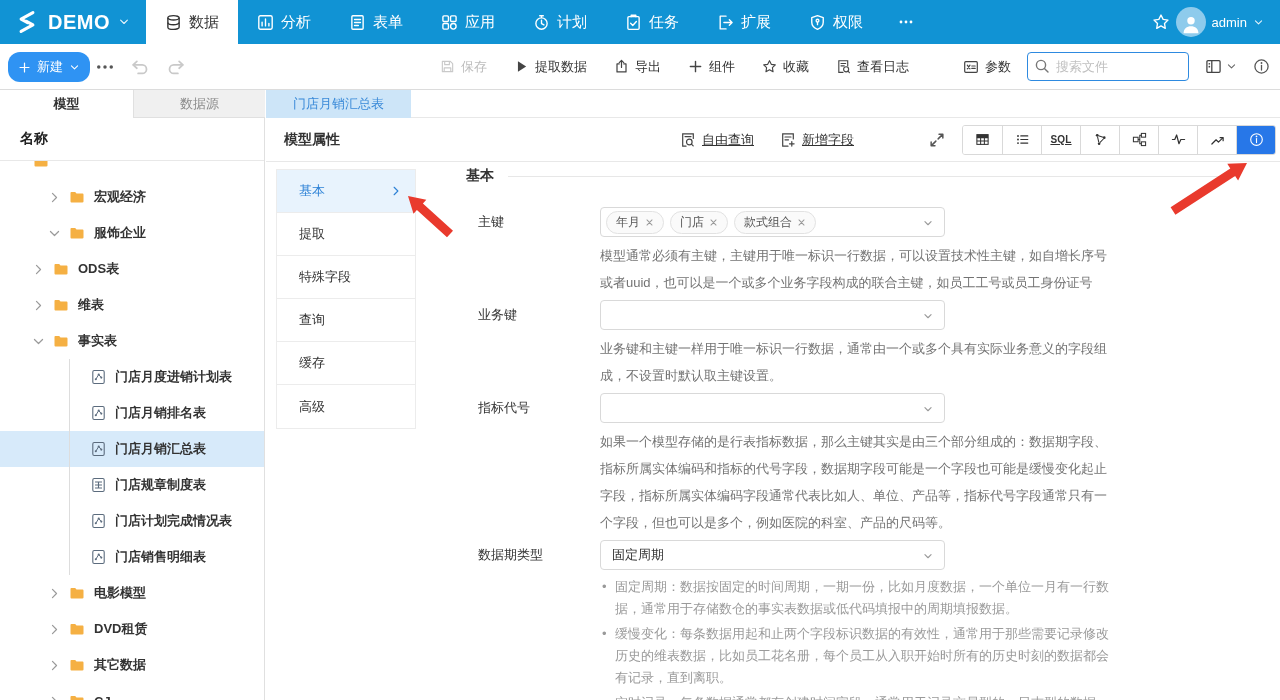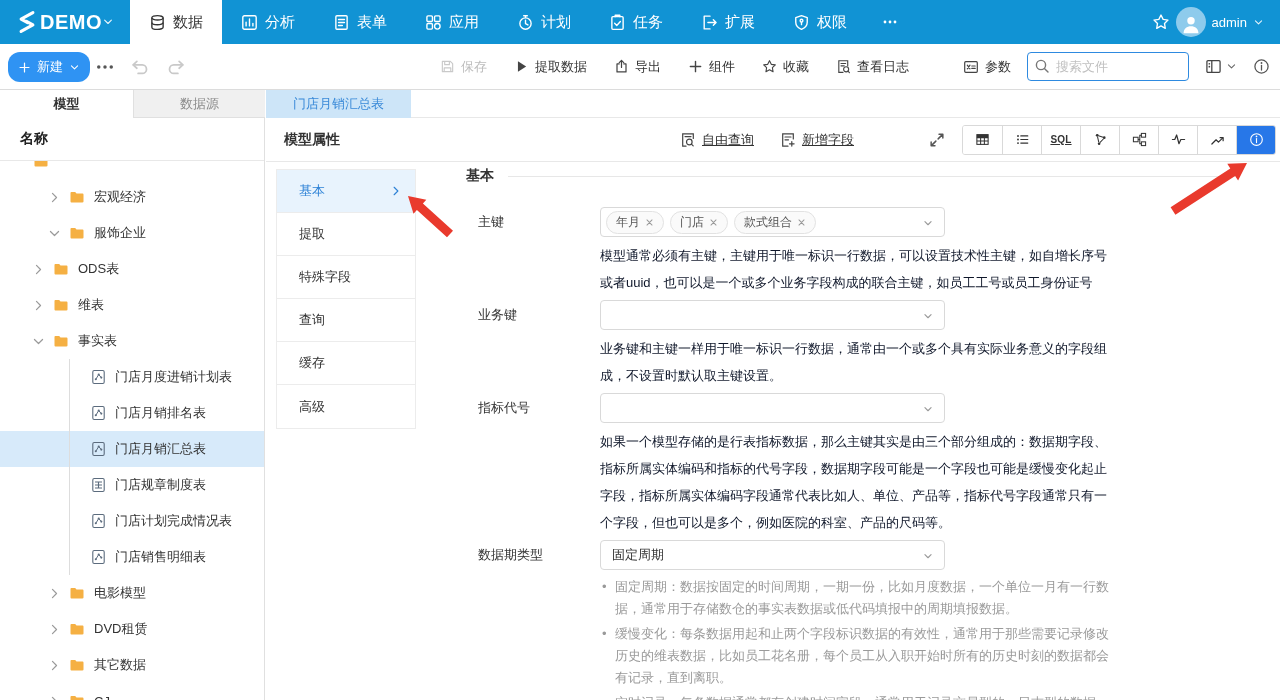--- a/index.html
+++ b/index.html
@@ -4,21 +4,21 @@
 <style>
   * { box-sizing: border-box; margin: 0; padding: 0; }
   html,body { width:1280px; height:700px; overflow:hidden; }
   body { font-family: "Liberation Sans", "DejaVu Sans", sans-serif; font-size:13px; color:#333; background:#fff; }
   .app { position:relative; width:1280px; height:700px; overflow:hidden; }
   .icon { display:inline-block; width:16px; height:16px; flex:0 0 auto; }
   .icon svg { width:100%; height:100%; display:block; }
 
   
   .topbar { position:absolute; left:0; top:0; width:1280px; height:44px; background:#1193d4; display:flex; align-items:stretch; color:#fff; }
-  .logo-wrap { display:flex; align-items:center; gap:0; padding:0 14px 0 14px; cursor:pointer; }
+  .logo-wrap { display:flex; align-items:center; gap:8px; padding:0 14px 0 14px; cursor:pointer; }
   .logo-wrap .icon { width:26px; height:26px; }
   .logo-text { font-size:20px; font-weight:bold; letter-spacing:.5px; }
   .logo-wrap .chev { width:12px; height:12px; opacity:.9; }
   .topnav { display:flex; align-items:stretch; margin-left:2px; }
   .nav-item { display:flex; align-items:center; gap:7px; padding:0 19px; font-size:15px; cursor:pointer; }
   .nav-item .icon { width:17px; height:17px; }
   .nav-item.active { background:#fff; color:#333; }
   .nav-more { display:flex; align-items:center; padding:0 16px; cursor:pointer; }
   .nav-more .icon { width:16px; height:16px; }
   .top-right { margin-left:auto; display:flex; align-items:center; gap:6px; padding-right:16px; }
@@ -60,21 +60,21 @@
   .left-tab { width:133px; height:28px; display:flex; align-items:center; justify-content:center; cursor:pointer; }
   .left-tab.active { background:#fff; font-weight:bold; color:#333; }
   .left-tab.inactive { background:#f0f0f0; color:#8a8a8a; border-left:1px solid #e0e0e0; border-bottom:1px solid #e0e0e0; width:132px; }
   .doc-tab { width:145px; height:28px; margin-left:1px; background:#cde5f8; color:#3a8ad8; display:flex; align-items:center; justify-content:center; cursor:pointer; }
   .tabs-filler { flex:1; border-bottom:1px solid #e8e8e8; }
 
   
   .tree-panel { position:absolute; left:0; top:118px; width:265px; bottom:0; border-right:1px solid #e0e0e0; background:#fff; }
   .tree-header { height:43px; display:flex; align-items:center; padding-left:20px; font-size:14px; font-weight:bold; color:#222; border-bottom:1px solid #e8e8e8; }
   .tree-scroll { position:relative; height:539px; overflow:hidden; padding-top:8px; }
-  .tree-row { height:36px; display:flex; align-items:center; cursor:pointer; }
+  .tree-row { height:36px; display:flex; align-items:center; cursor:pointer;font-weight:bold; }
   .tree-row.partial { margin-top:-26px; }
   .tree-row.selected { background:#d7eafa; }
   .tree-row.lvl1 { padding-left:48px; }
   .tree-row.lvl2 { padding-left:32px; }
   .tree-row.lvl3 { padding-left:90px; }
   .tw-chevron { width:13px; height:13px; color:#9a9a9a; margin-right:7px; }
   .tw-node { width:18px; height:16px; margin-right:8px; }
   .tw-node.folder { color:#f5b043; }
   .tw-node.file { width:17px; color:#5b6b7d; }
   .tw-label { color:#333; white-space:nowrap; }
@@ -109,21 +109,21 @@
   .sec-title .line { flex:1; margin-left:14px; border-top:1px solid #e7e7e7; height:0; }
   .field { display:flex; margin-bottom:4px; padding-left:12px; }
   .f-label { flex:0 0 122px; padding-top:6px; color:#333; }
   .f-body { flex:1; }
   .sel { position:relative; width:345px; height:30px; border:1px solid #d9d9d9; border-radius:4px; display:flex; align-items:center; padding:0 26px 0 5px; cursor:pointer; background:#fff; }
   .sel .sel-chev { position:absolute; right:9px; top:8px; width:14px; height:14px; color:#999; }
   .sel .sel-value { padding-left:6px; color:#333; }
   .tags { display:flex; gap:6px; }
   .tag { display:inline-flex; align-items:center; gap:5px; border:1px solid #e2e2e2; background:#fafafa; border-radius:12px; padding:2px 9px; font-size:12px; color:#555; }
   .tag .x { width:9px; height:9px; color:#999; cursor:pointer; }
-  .f-help { margin-top:5px; width:508px; color:#0f172a; line-height:27px; }
+  .f-help { margin-top:5px; width:508px; color:#737373; line-height:27px; }
   .bullets { margin-top:6px; width:512px; list-style:none; }
   .bullets li { position:relative; padding-left:15px; color:#9a9a9a; line-height:22px; margin-bottom:3px; }
   .bullets li::before { content:"\2022"; position:absolute; left:2px; top:0; color:#999; }
 
   .red-arrow { position:absolute; pointer-events:none; z-index:40; }
   .arrow-1 { left:398px; top:188px; }
   .arrow-2 { left:1165px; top:153px; }
 </style>
 </head>
 <body>

